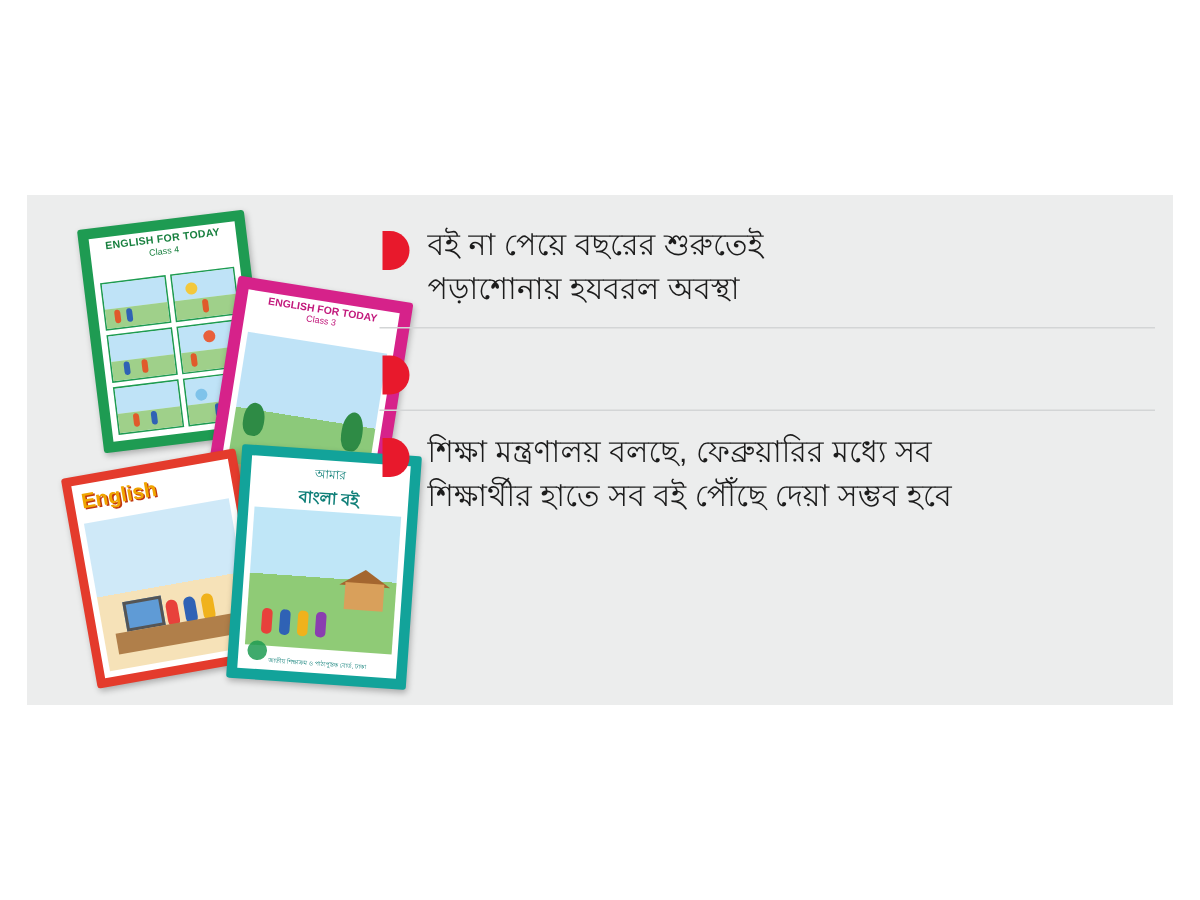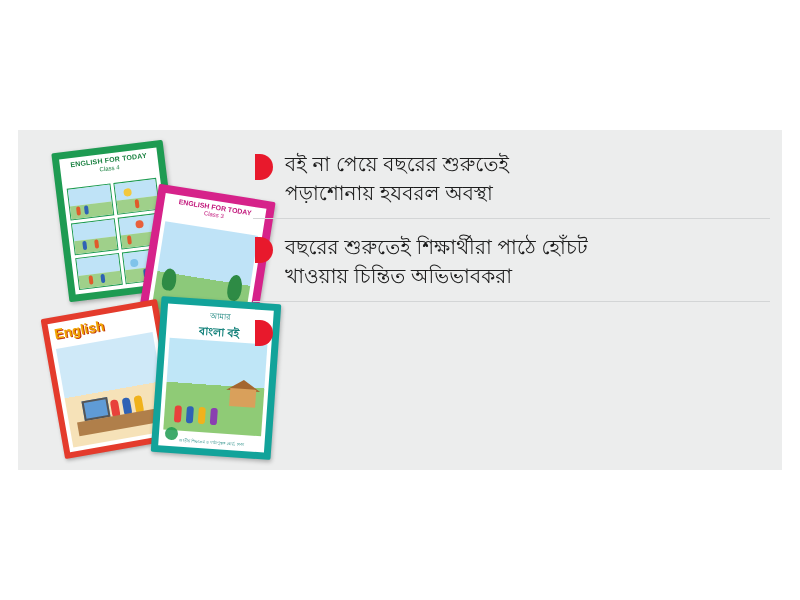--- a/index.html
+++ b/index.html
@@ -331,23 +331,23 @@
     <div class="bullets">
 
       <div class="bullet-row">
         <div class="marker"></div>
         <div class="btext">বই না পেয়ে বছরের শুরুতেই
 পড়াশোনায় হযবরল অবস্থা</div>
       </div>
 
       <div class="bullet-row">
         <div class="marker"></div>
-        <div class="btext">বছরের শুরুতেই শিক্ষার্থীরা পাঠে হোঁচট
-খাওয়ায় চিন্তিত অভিভাবকরা</div>
       </div>
 
       <div class="bullet-row">
         <div class="marker"></div>
+        <div class="btext">শিক্ষা মন্ত্রণালয় বলছে, ফেব্রুয়ারির মধ্যে সব
+শিক্ষার্থীর হাতে সব বই পৌঁছে দেয়া সম্ভব হবে</div>
       </div>
 
     </div>
   </div>
 </div>
 
 </body></html>

